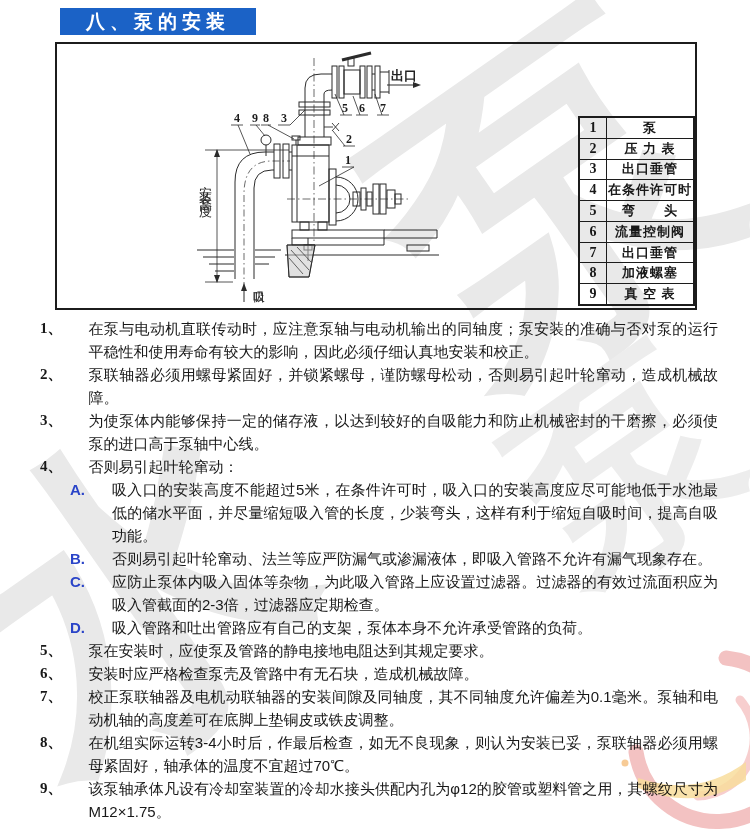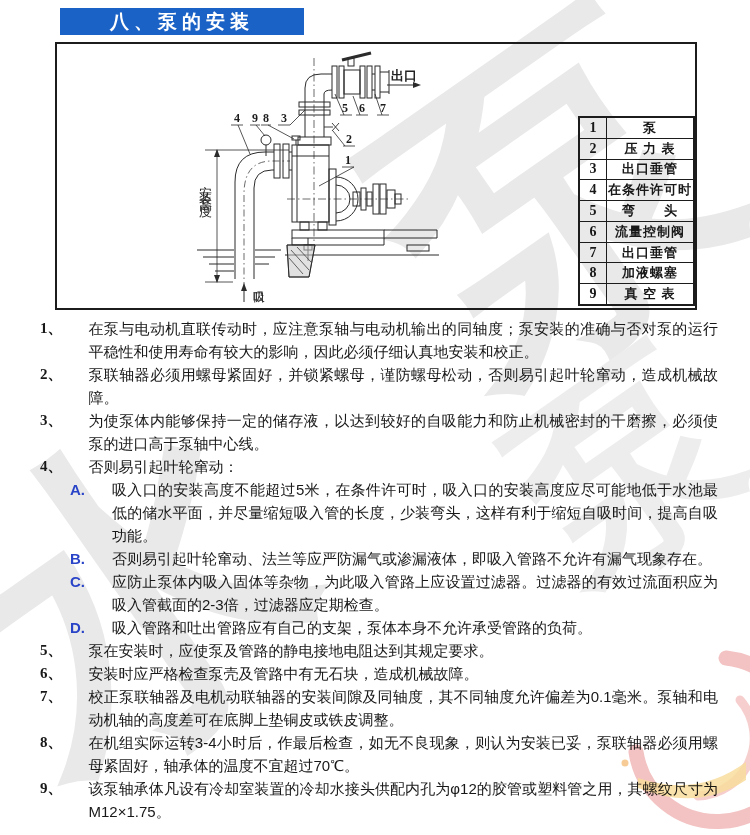--- a/index.html
+++ b/index.html
@@ -10,21 +10,21 @@
   .wm-char{position:absolute;color:#e9e9e9;font-weight:bold;line-height:1;
            transform:rotate(-35deg);user-select:none;}
   .wm-a{left:-30px;top:430px;font-size:330px;}
   .wm-b{left:390px;top:30px;font-size:330px;}
   .wm-c{left:520px;top:360px;font-size:210px;color:#ededed;}
   
   .logo-overlay{position:absolute;left:598px;top:630px;z-index:2;opacity:.55;
                 mix-blend-mode:multiply;pointer-events:none;}
   
   .content{position:absolute;inset:0;z-index:1;}
-  .title-bar{position:absolute;left:60px;top:8px;width:244px;height:27px;background:#1b62c6;
+  .title-bar{position:absolute;left:60px;top:8px;width:196px;height:27px;background:#1b62c6;
              color:#ffffff;display:flex;align-items:center;justify-content:center;
              font-size:19px;font-weight:bold;letter-spacing:5px;}
   .fig-box{position:absolute;left:55px;top:42px;width:642px;height:268px;
            border:2px solid #1c1c1c;box-sizing:border-box;}
   .fig-svg{position:absolute;left:0;top:0;}
   
   .legend{position:absolute;top:72px;right:0;width:117px;height:190px;
           border:2px solid #1c1c1c;display:flex;flex-direction:column;box-sizing:border-box;
           background:rgba(255,255,255,.0);}
   .leg-row{flex:1;display:flex;border-top:1.5px solid #1c1c1c;min-height:0;}

